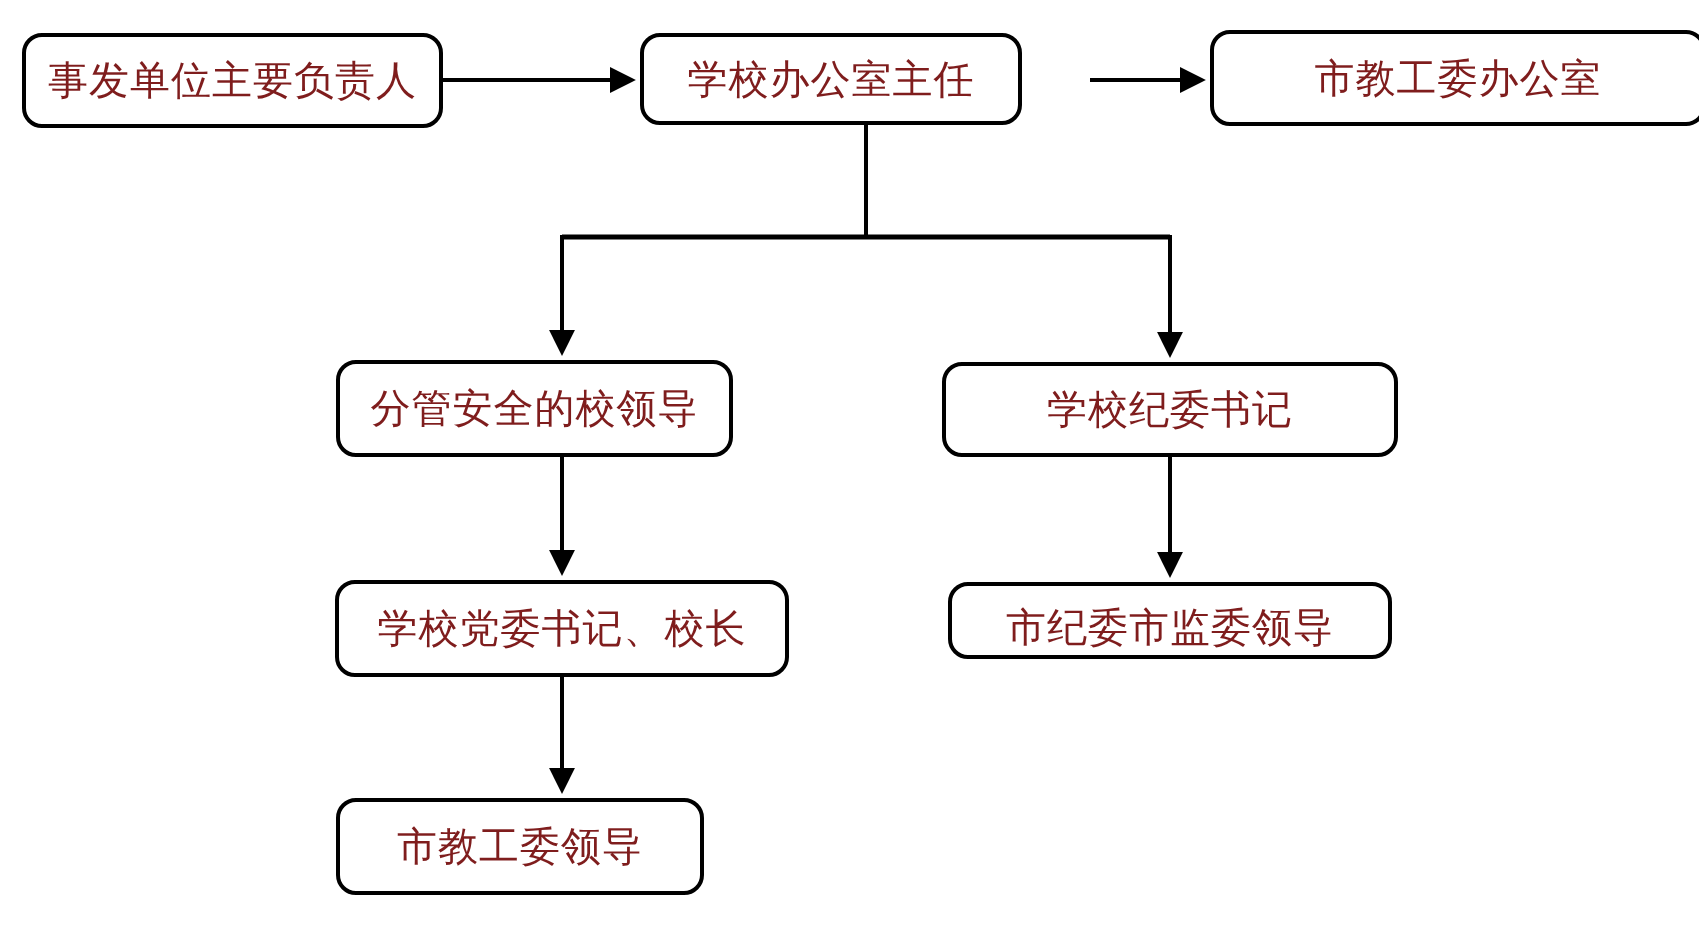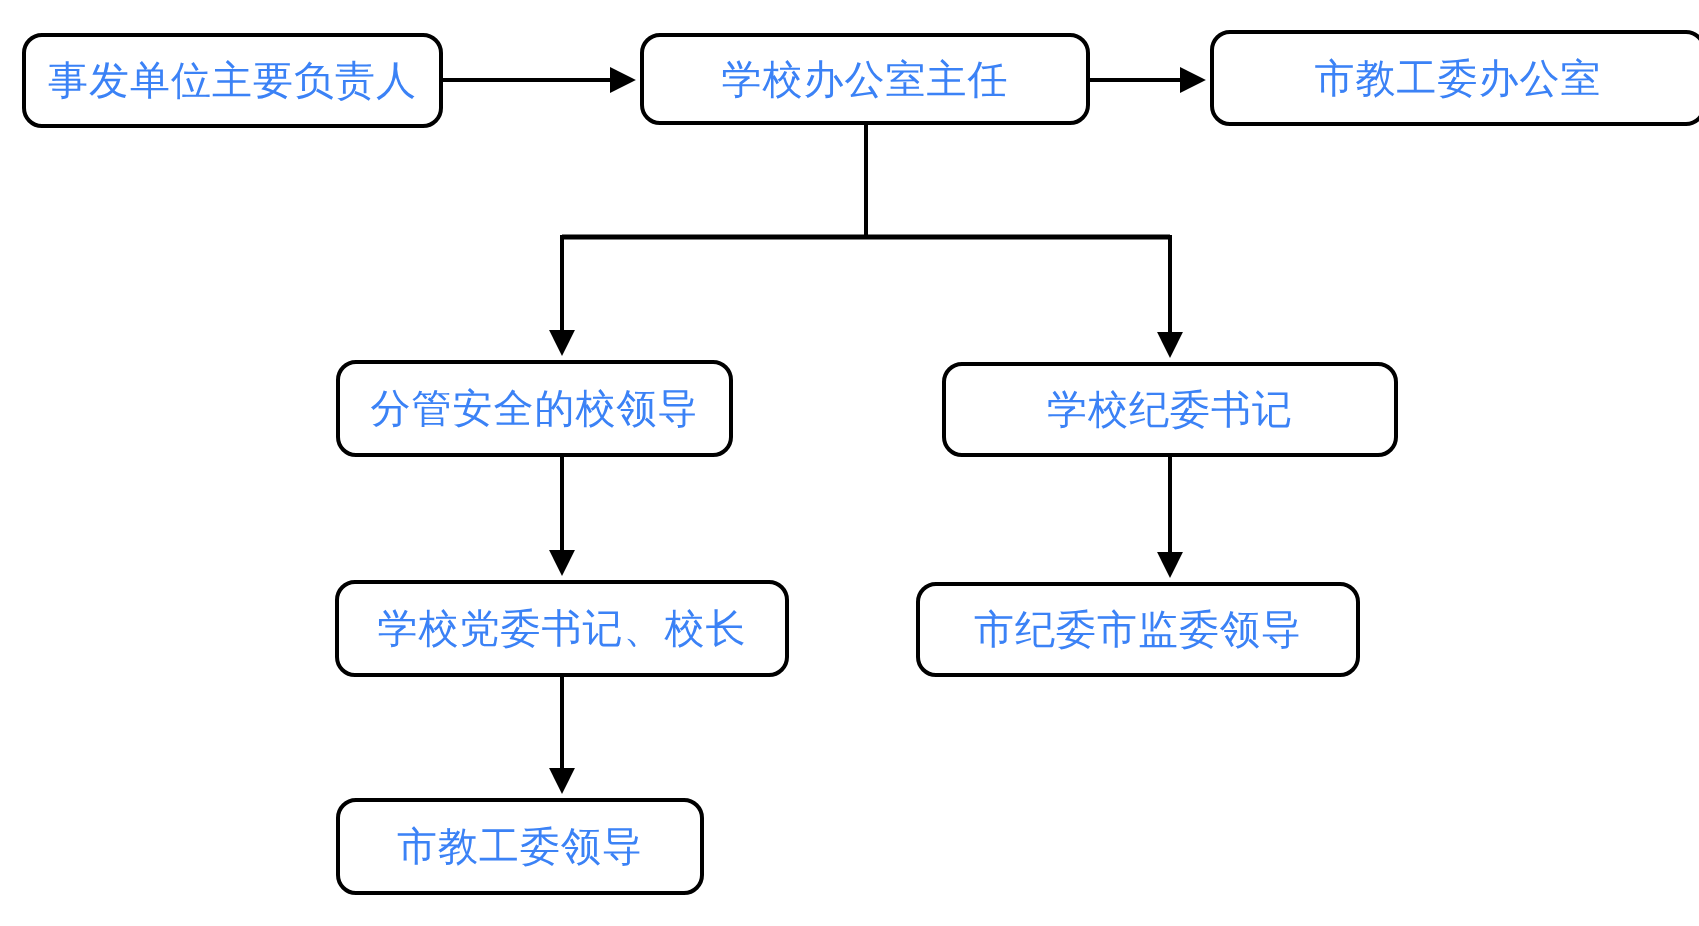--- a/index.html
+++ b/index.html
@@ -24,34 +24,34 @@
   }
   .node {
     position: absolute;
     box-sizing: border-box;
     background: #ffffff;
     border: 4px solid #000000;
     border-radius: 20px;
     display: flex;
     align-items: center;
     justify-content: center;
-    color: #3b82f6;
+    color: #7f1d1d;
     font-size: 40px;
     letter-spacing: 1px;
     white-space: nowrap;
     z-index: 2;
   }
   
   .n-incident   { left: 22px;   top: 33px;  width: 421px; height: 95px; }
-  .n-office     { left: 640px;  top: 33px;  width: 450px; height: 92px; }
+  .n-office     { left: 640px;  top: 33px;  width: 382px; height: 92px; }
   .n-cityoffice { left: 1210px; top: 30px;  width: 496px; height: 96px; }
   .n-safety     { left: 336px;  top: 360px; width: 397px; height: 97px; }
   .n-jiwei      { left: 942px;  top: 362px; width: 456px; height: 95px; }
   .n-party      { left: 335px;  top: 580px; width: 454px; height: 97px; }
-  .n-cityjiwei  { left: 916px;  top: 582px; width: 444px; height: 95px; }
+  .n-cityjiwei  { left: 948px;  top: 582px; width: 444px; height: 77px; align-items: flex-end; }
   .n-cityedu    { left: 336px;  top: 798px; width: 368px; height: 97px; }
 </style>
 </head>
 <body>
 
 <div class="canvas">
 
   <svg class="edges-layer" width="1699" height="926" viewBox="0 0 1699 926" xmlns="http://www.w3.org/2000/svg">
     <defs>
       <marker id="arrow" viewBox="0 0 10 10" refX="8.5" refY="5" markerWidth="6.5" markerHeight="6.5" orient="auto-start-reverse">

